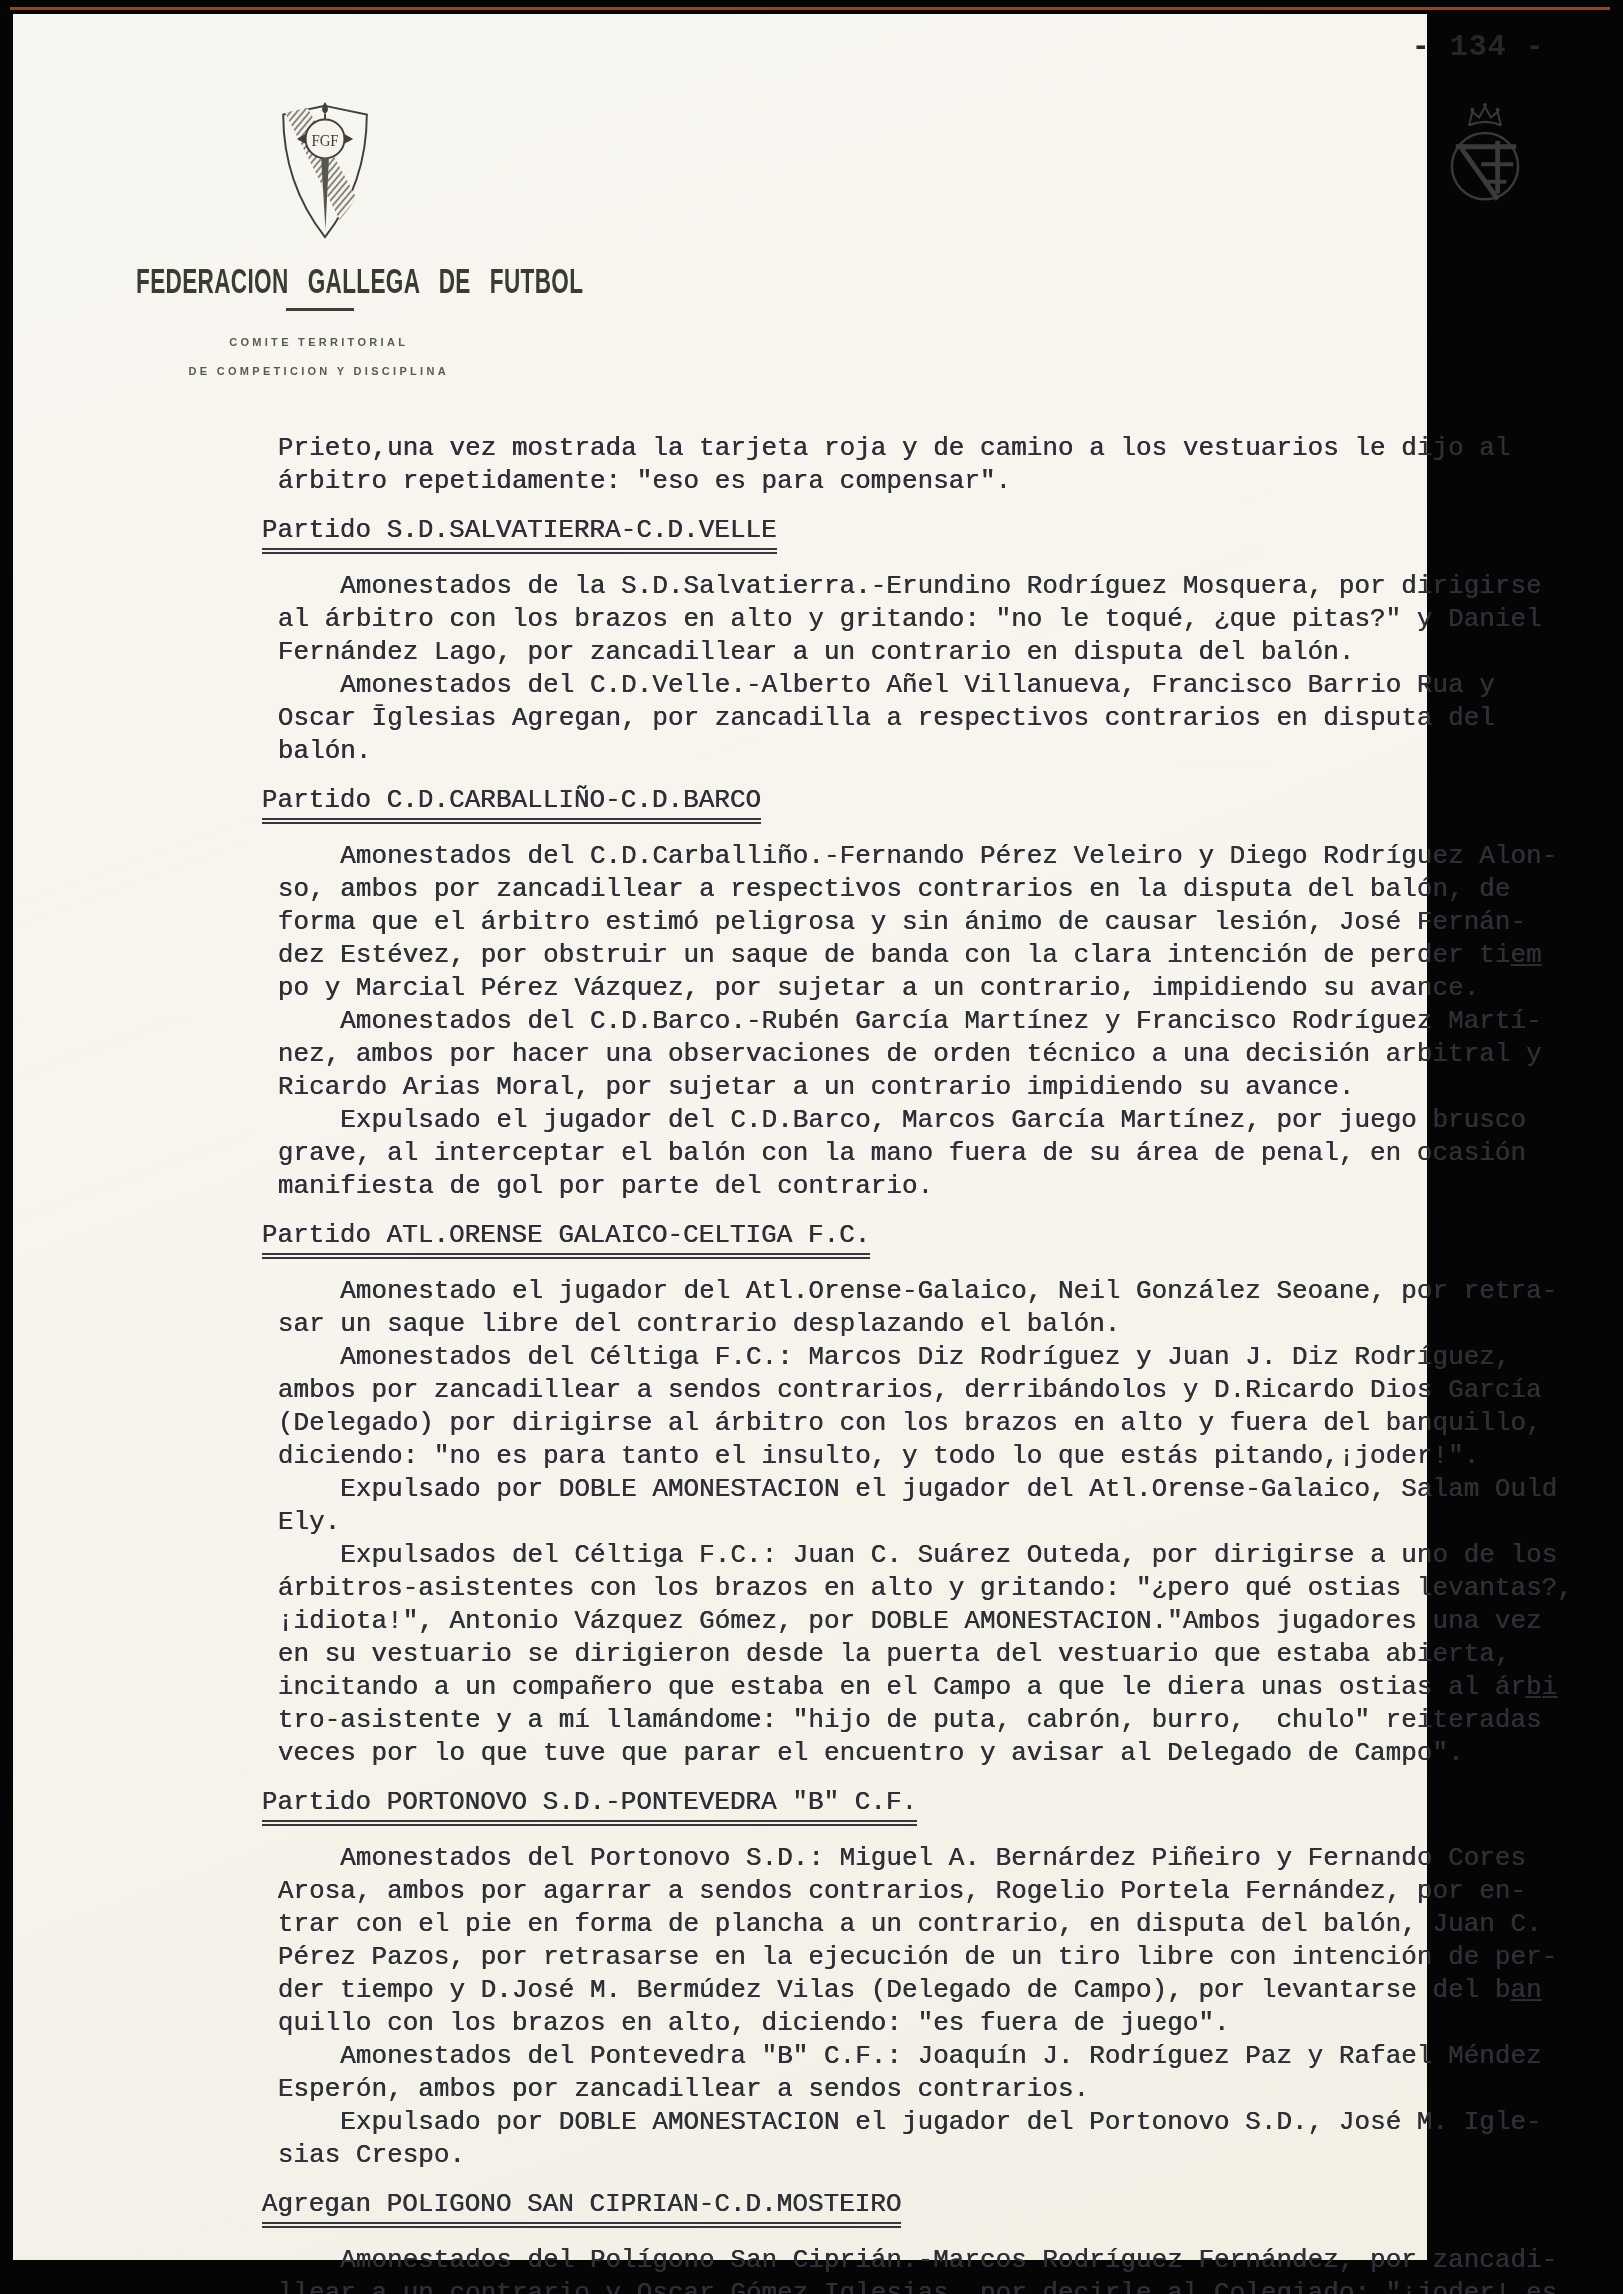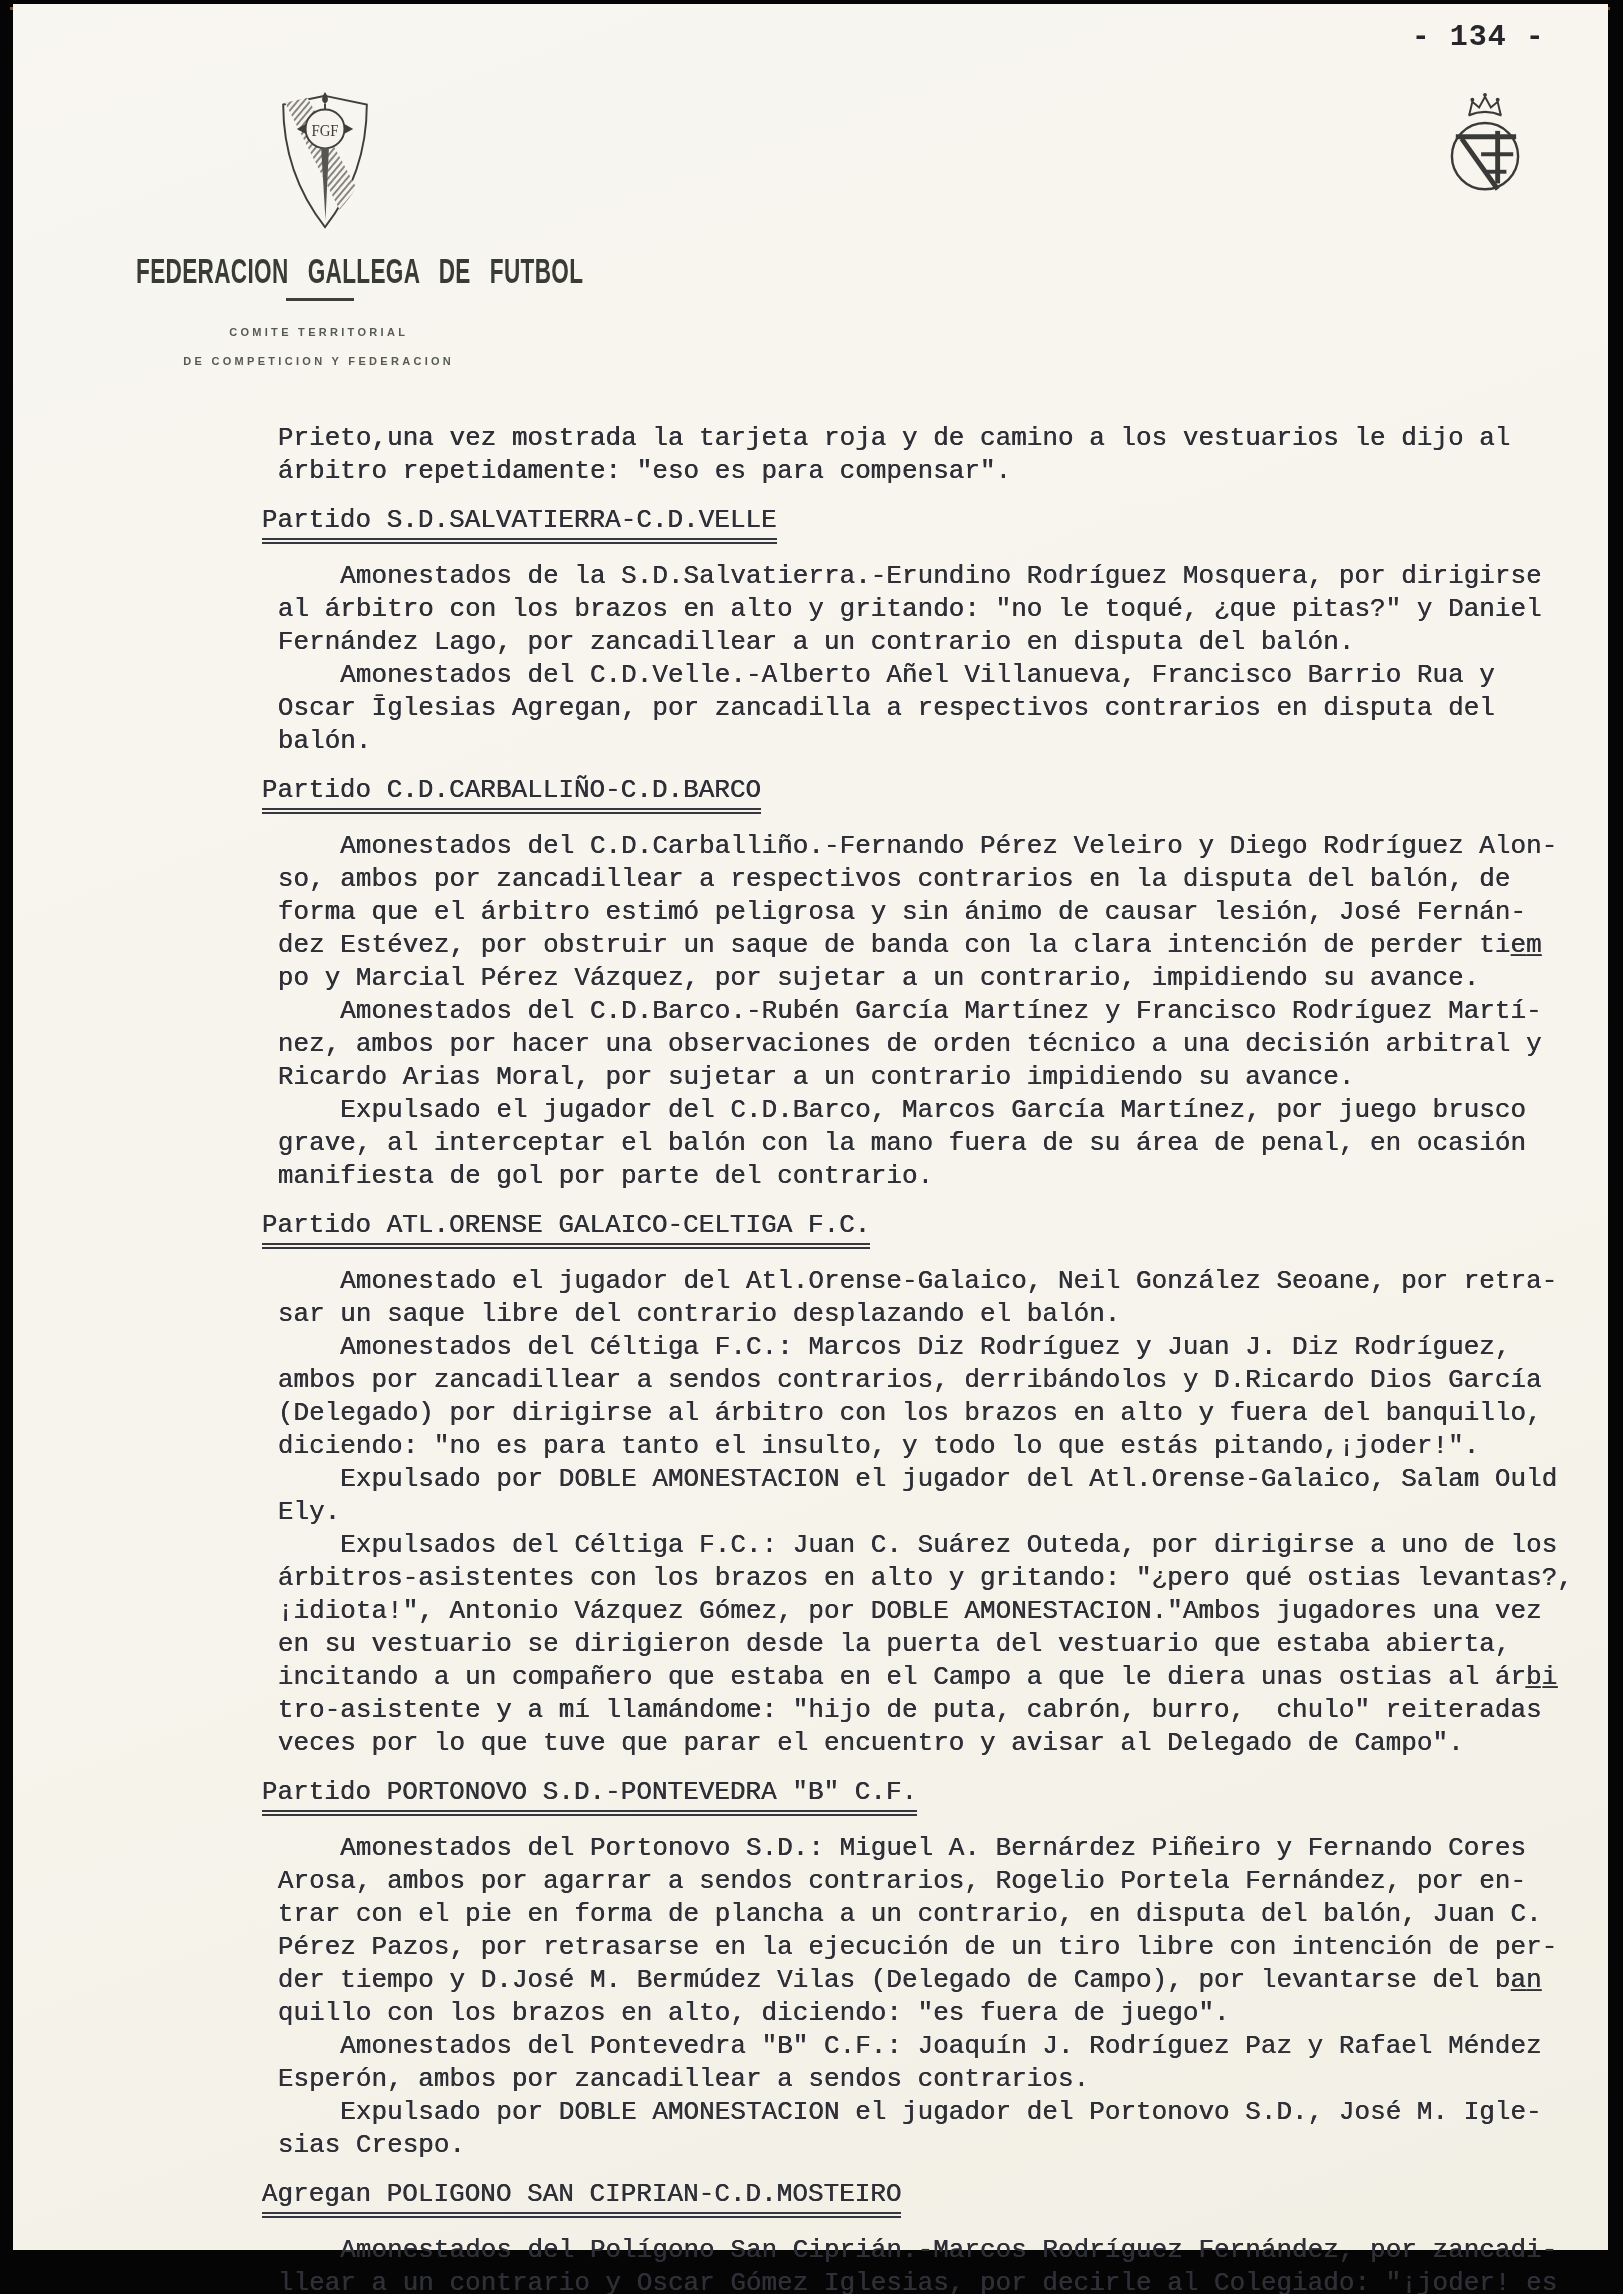--- a/index.html
+++ b/index.html
@@ -9,21 +9,21 @@
     position: relative;
     overflow: hidden;
     font-family: "Liberation Sans", sans-serif;
   }
   .scan { position: absolute; inset: 0; }
   .accent-line {
     position: absolute; top: 6.8px; left: 9.8px; right: 13.7px; height: 2.9px;
     background: #8f4a12;
   }
   .paper {
-    position: absolute; left: 12.7px; top: 4px; width: 1595px; height: 2246px;
+    position: absolute; left: 12.7px; top: 14px; width: 1414px; height: 2246px;
     background: linear-gradient(160deg, #f8f6f0 0%, #f6f4ec 55%, #f2efe5 100%);
   }
   .page-number {
     position: absolute; left: 1368px; top: 15.6px; width: 195px;
     text-align: center;
     font-family: "Liberation Mono", monospace;
     font-weight: 700; font-size: 30px; letter-spacing: 1px;
     color: #26262c;
   }
   .shield-logo { position: absolute; left: 267px; top: 86px; width: 91px; height: 142px; }
@@ -110,21 +110,21 @@
       <line x1="38" y1="66" x2="71" y2="66" stroke="#3a3a38" stroke-width="4"></line>
       <line x1="44" y1="84" x2="64" y2="84" stroke="#3a3a38" stroke-width="4"></line>
     </svg>
 
     <div class="org-name">
       <span>FEDERACION GALLEGA DE FUTBOL</span>
     </div>
     <div class="org-divider"></div>
     <div class="committee">
       <div>COMITE TERRITORIAL</div>
-      <div>DE COMPETICION Y FEDERACION</div>
+      <div>DE COMPETICION Y DISCIPLINA</div>
     </div>
 
     <div class="doc-body">
       <p class="block">Prieto,una vez mostrada la tarjeta roja y de camino a los vestuarios le dijo al
 árbitro repetidamente: "eso es para compensar".</p>
 
       <h2 class="partido"><span>Partido S.D.SALVATIERRA-C.D.VELLE</span></h2>
       <p class="block">    Amonestados de la S.D.Salvatierra.-Erundino Rodríguez Mosquera, por dirigirse
 al árbitro con los brazos en alto y gritando: "no le toqué, ¿que pitas?" y Daniel
 Fernández Lago, por zancadillear a un contrario en disputa del balón.

